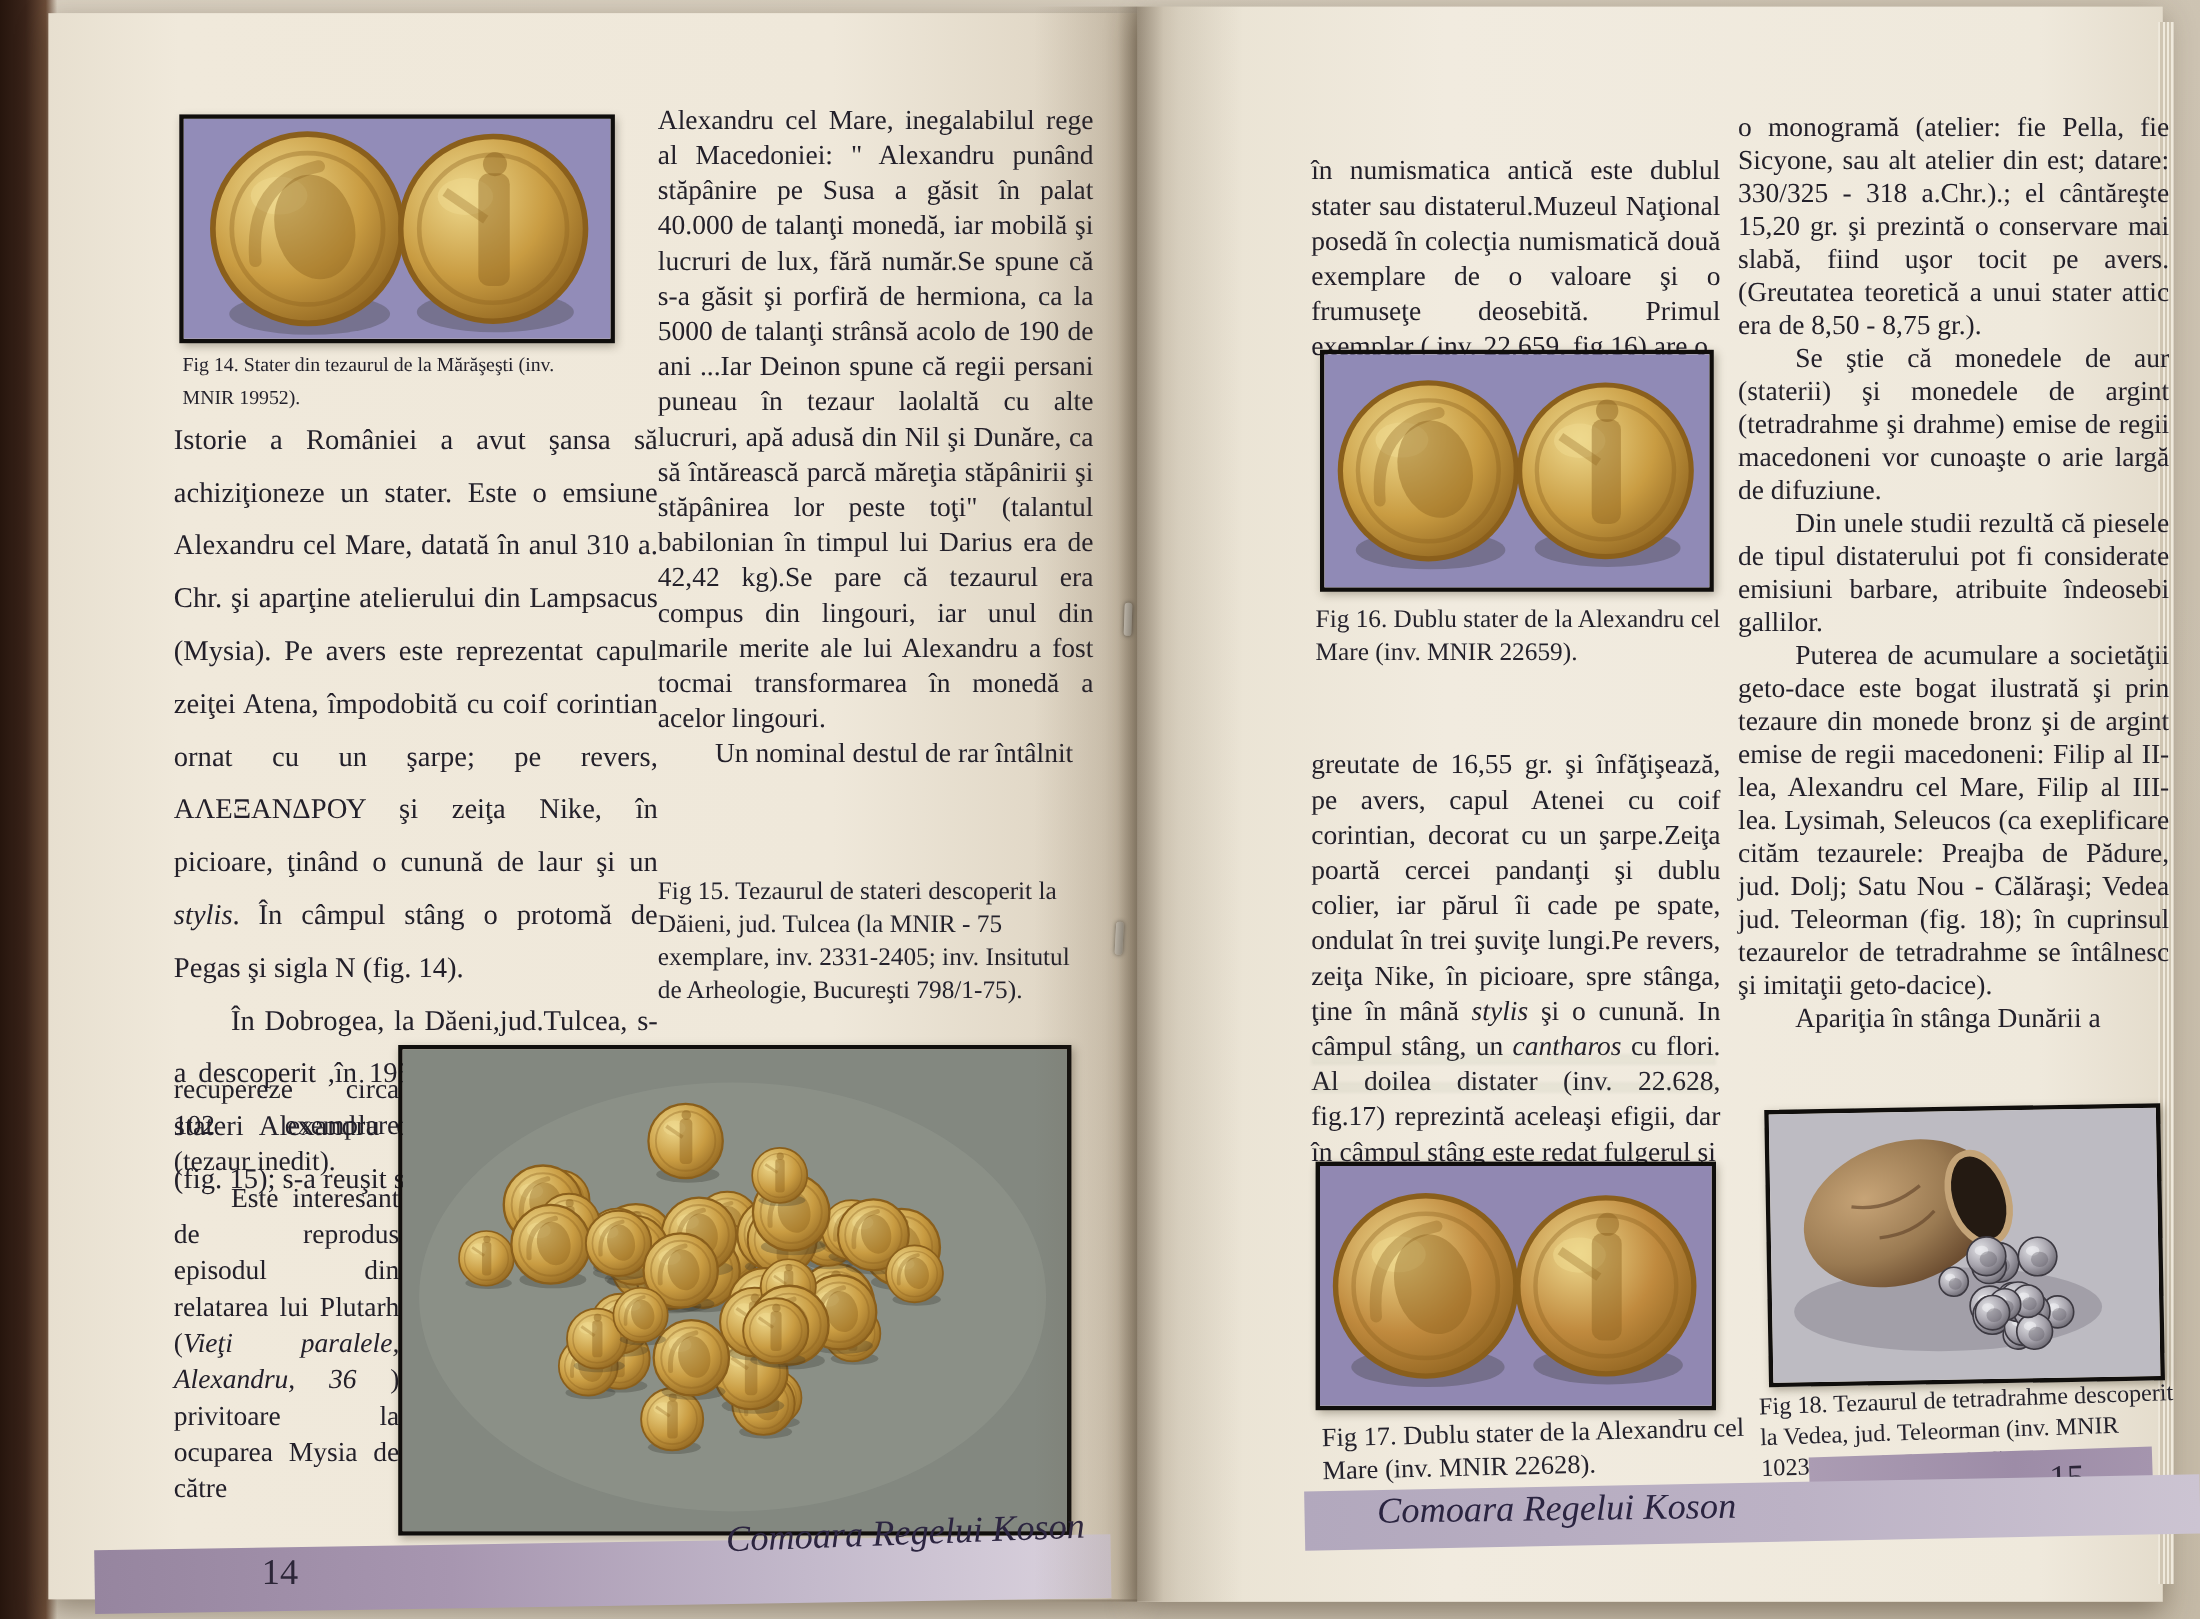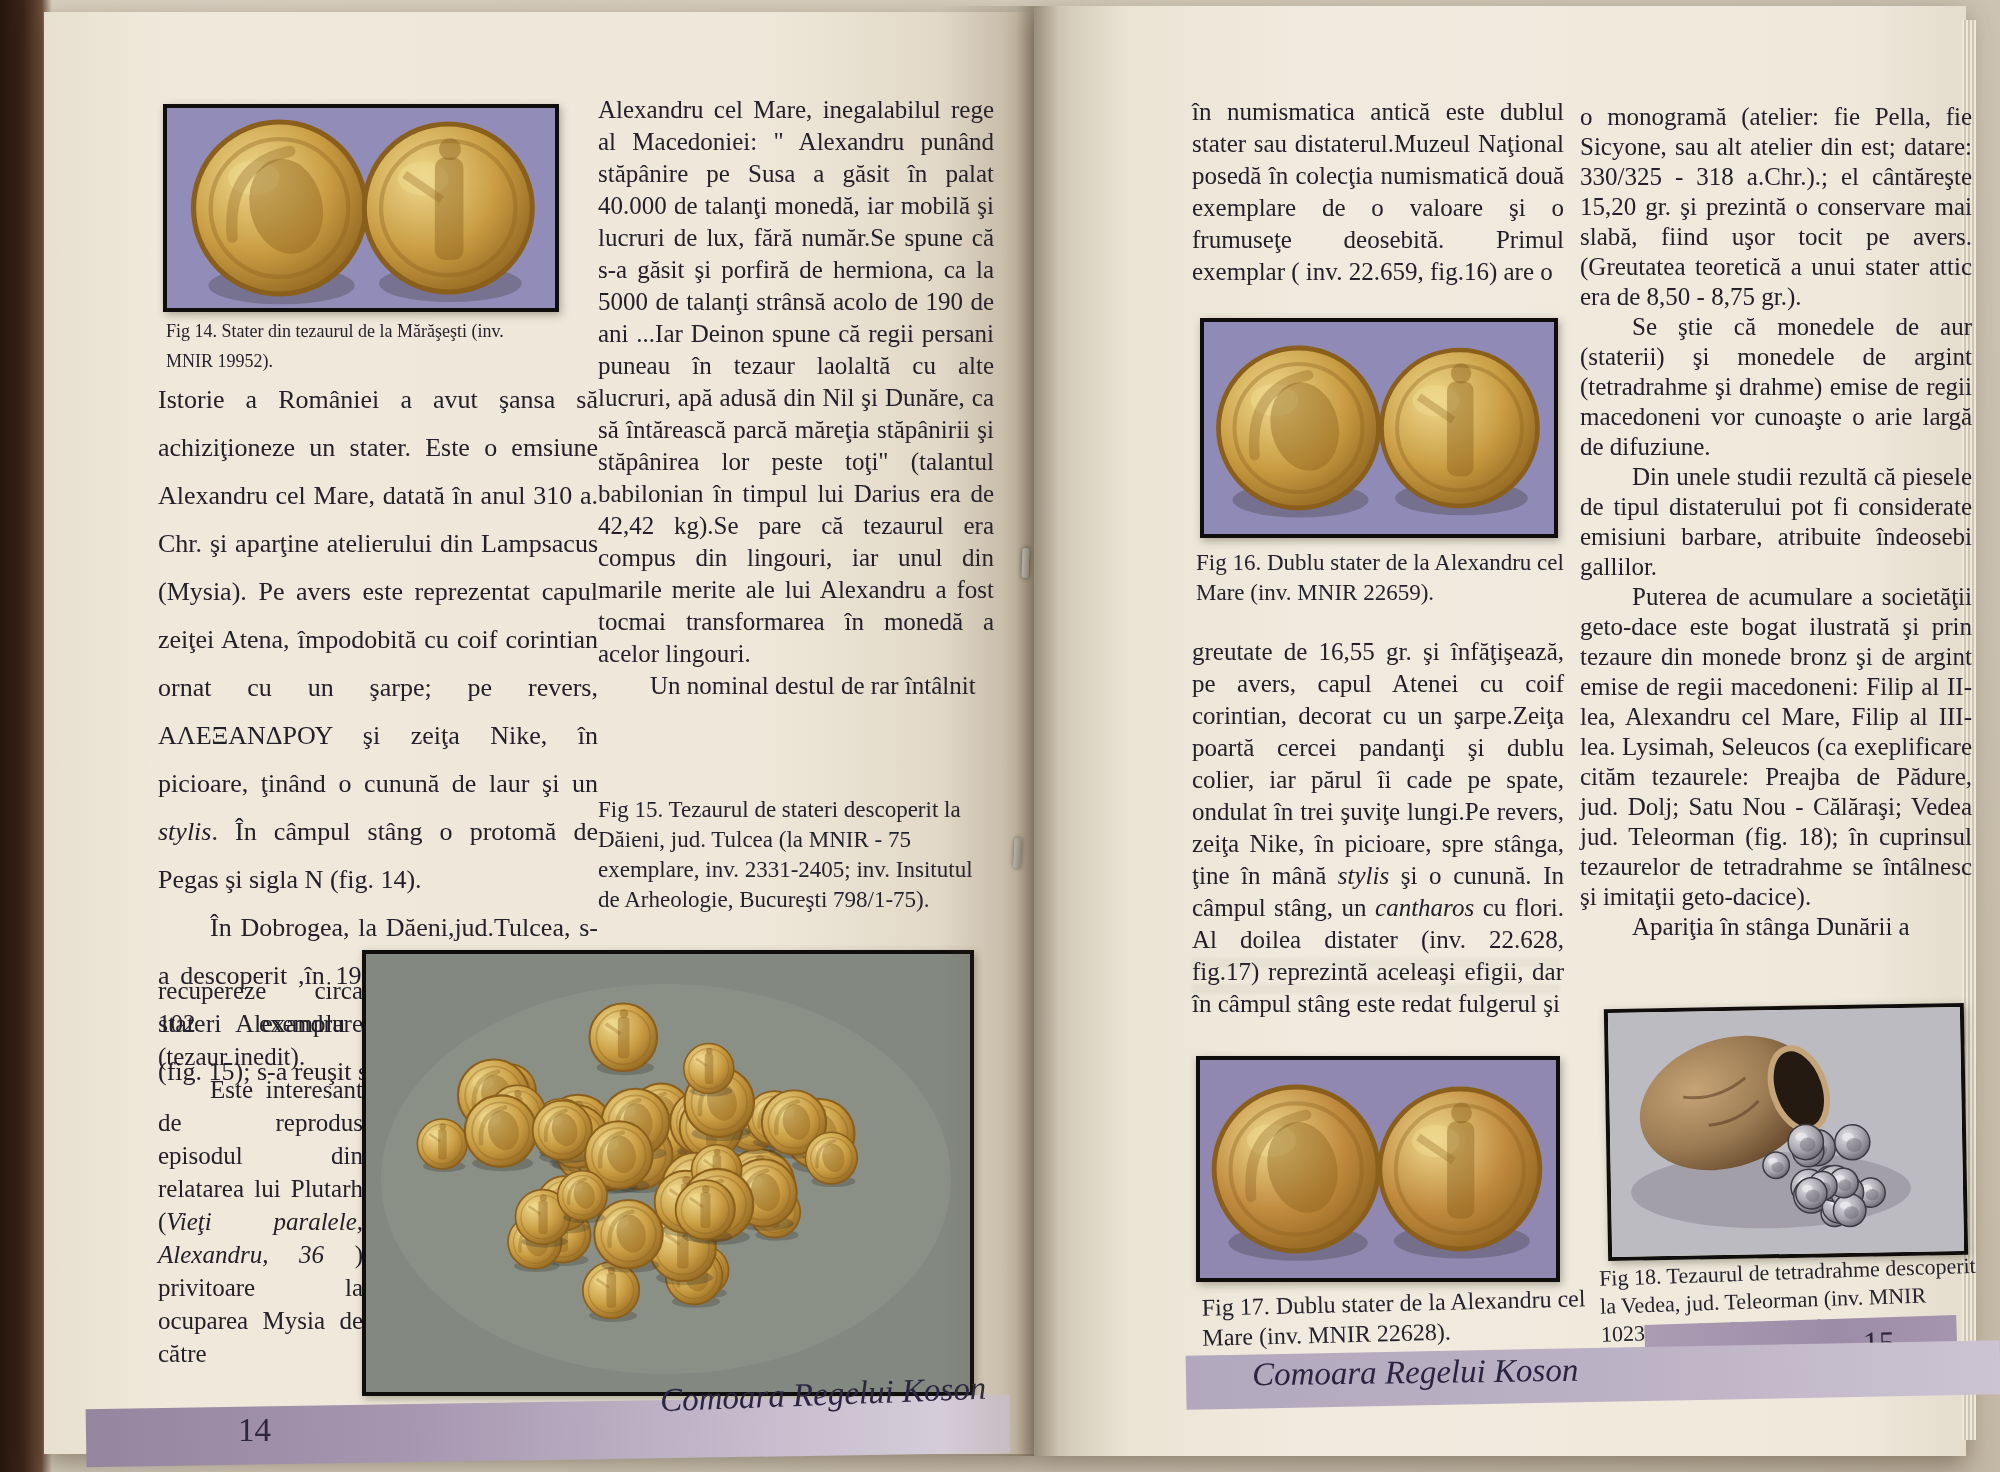--- a/index.html
+++ b/index.html
@@ -23,21 +23,21 @@
   #page-edges{left:1962px;top:20px;width:14px;height:1420px;
     background:repeating-linear-gradient(90deg,#efe9dc 0 2px,#cfc5b2 2px 4px);}
   #gutter{left:940px;top:6px;width:190px;height:1450px;pointer-events:none;
     background:linear-gradient(90deg,rgba(90,70,45,0) 0%,rgba(90,70,45,.18) 40%,rgba(55,40,22,.38) 50%,rgba(90,70,45,.16) 62%,rgba(90,70,45,0) 100%);}
   .staple{width:7px;height:30px;background:linear-gradient(90deg,#b9b2a6,#8d867a);border-radius:3px;
     box-shadow:0 0 4px rgba(0,0,0,.5);}
   
   .txt{color:#23202a;text-align:justify;}
   .b1{font-size:26px;line-height:48px;}     
   .bm{font-size:25px;line-height:32px;}     
-  .br{font-size:25px;line-height:32px;}     
+  .br{font-size:25px;line-height:32px;margin-top:44px;}     
   .b2r{font-size:25px;line-height:30px;}    
   .narrow{font-size:25px;line-height:33px;}
   .cap{font-size:24px;line-height:30px;text-align:left;color:#24222c;}
   .cap-sm{font-size:22px;line-height:28px;text-align:left;color:#24222c;}
   p{margin:0;}
   .ind{text-indent:52px;}
   .it{font-style:italic;}
   
   .figframe{border:4px solid #100e0c;box-shadow:2px 3px 8px rgba(50,40,20,.35);line-height:0;}
   

